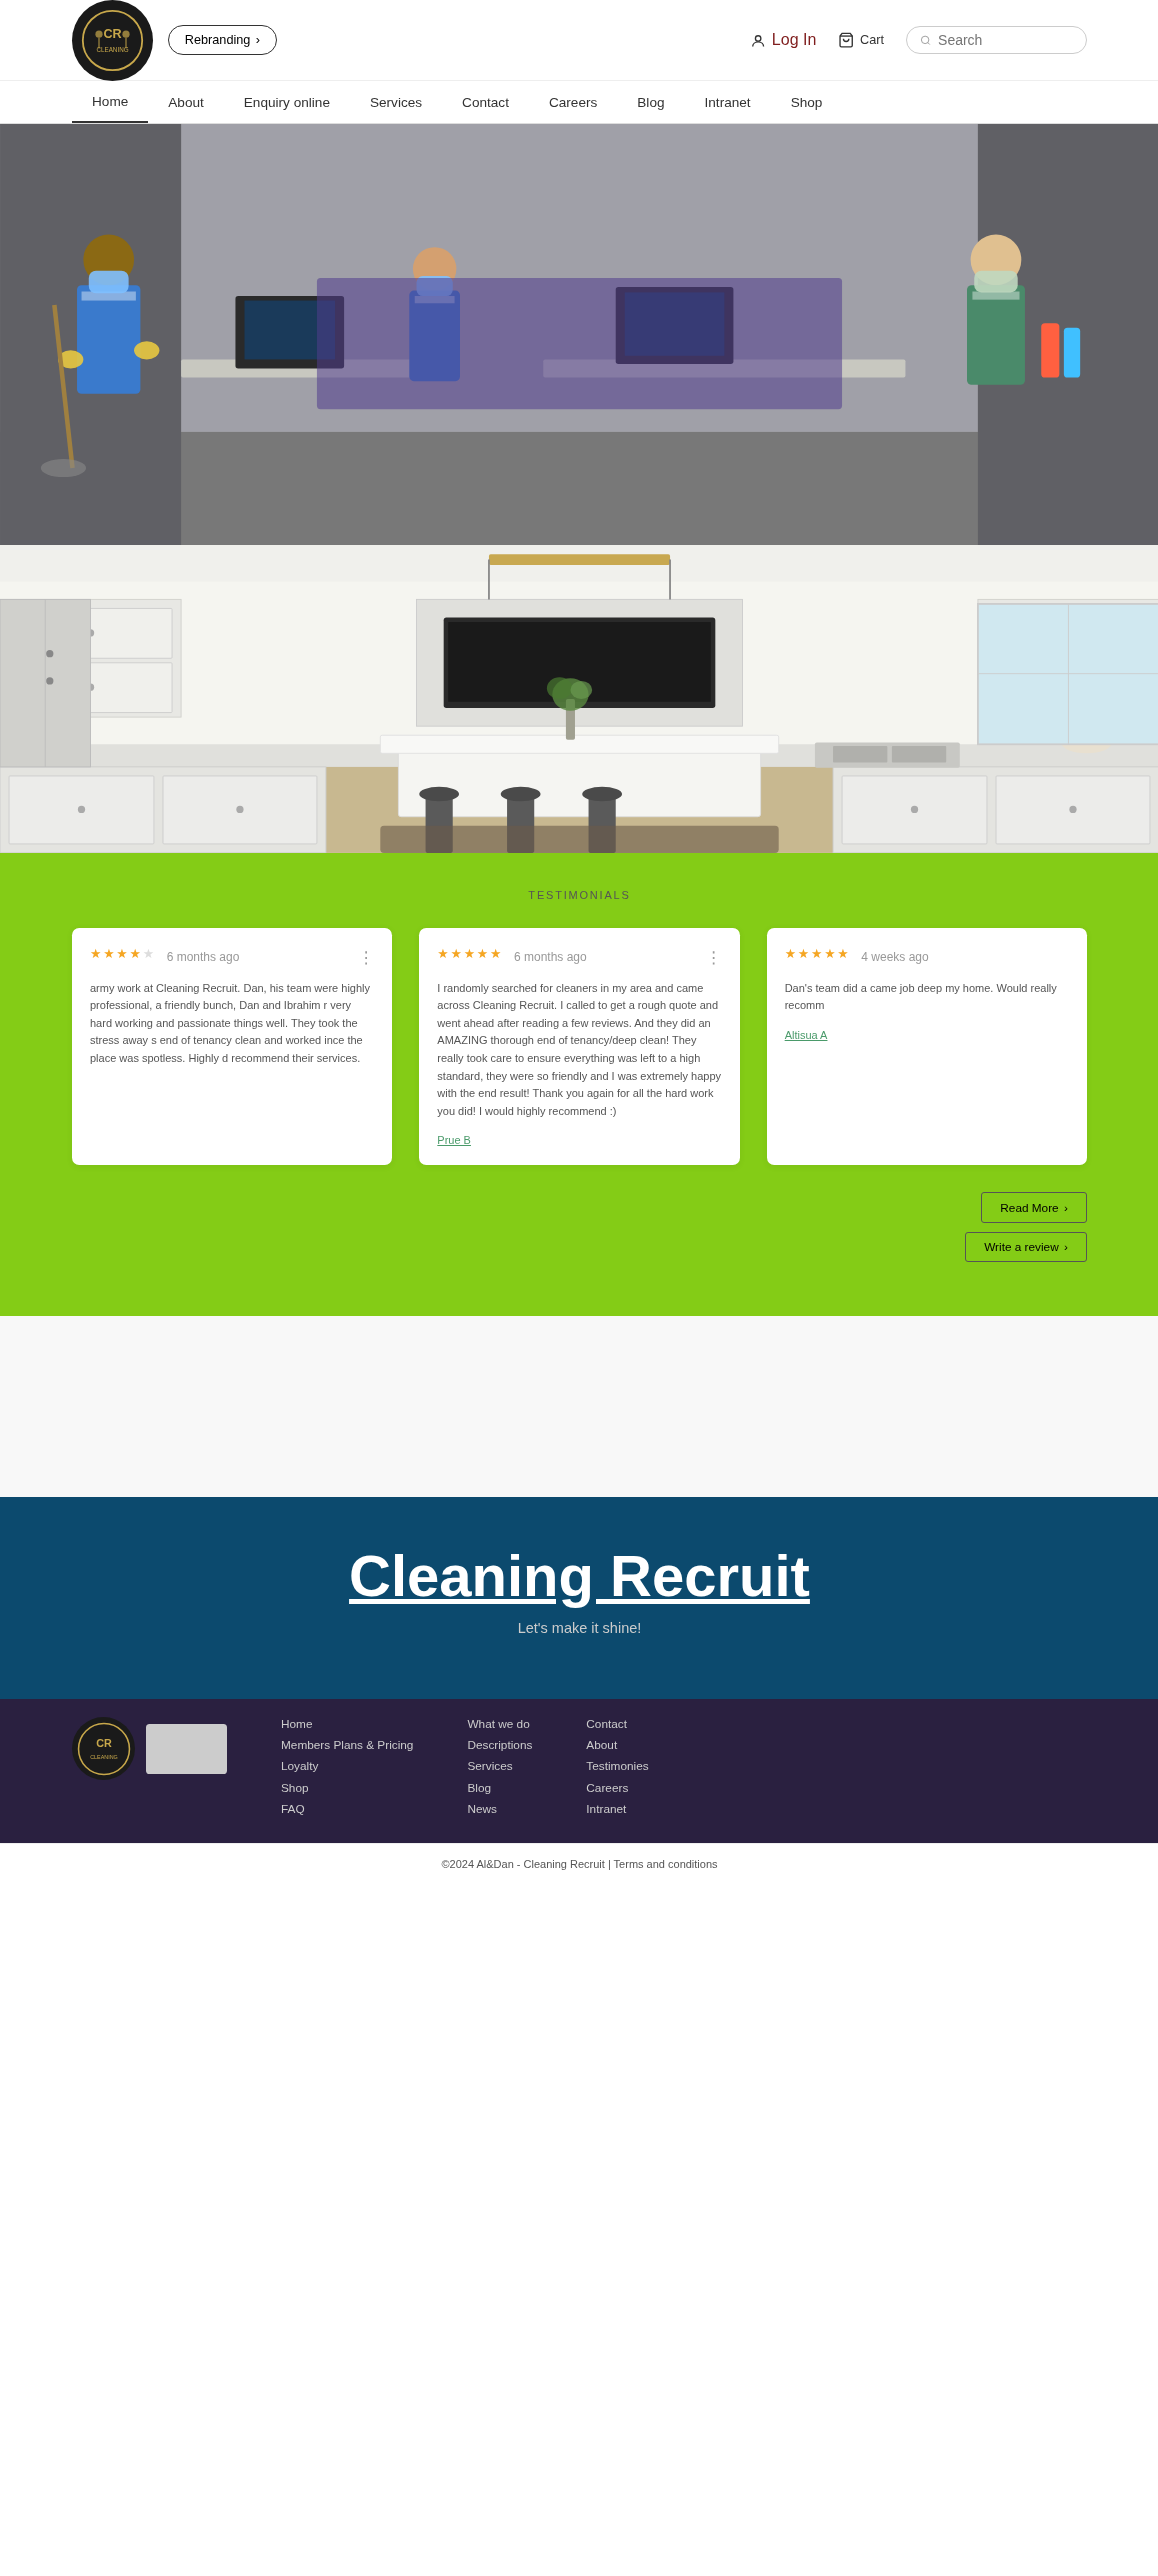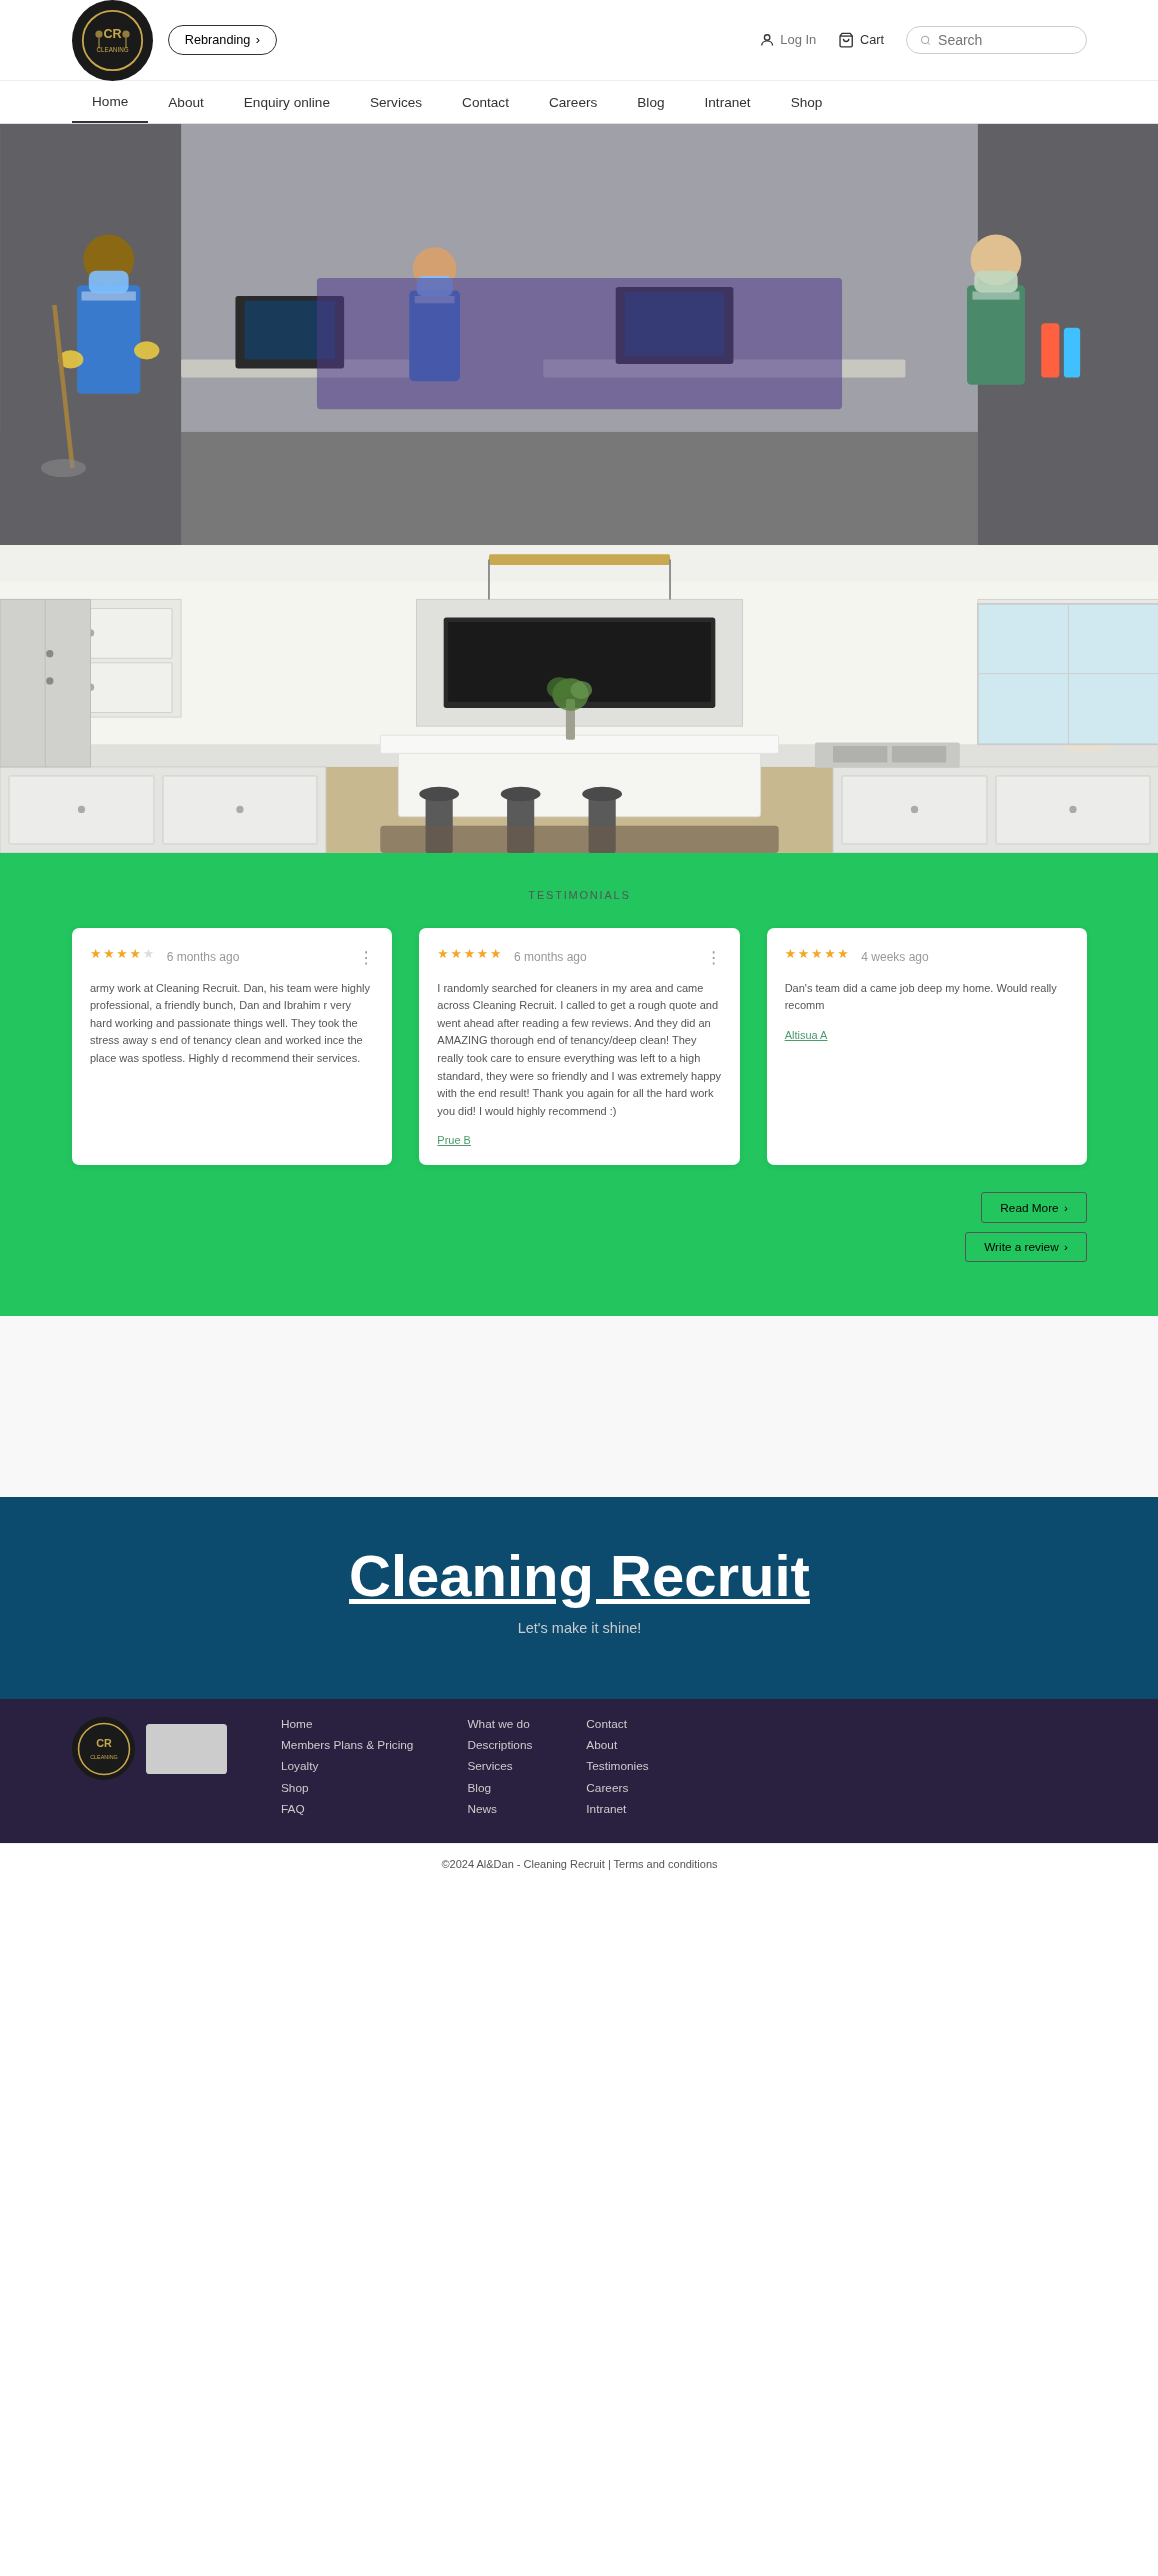--- a/index.html
+++ b/index.html
@@ -41,27 +41,27 @@
       align-items: center;
       gap: 5.4px;
     }
     .top-right {
       display: flex;
       align-items: center;
       gap: 22px;
     }
     .login-btn {
       display: flex;
-      align-items: flex-start;
+      align-items: flex-end;
       gap: 5.4px;
       background: none;
       border: none;
       cursor: pointer;
-      font-size: 13px;
-      color: #737373;
+      font-size: 16px;
+      color: #7f1d1d;
     }
     .cart-btn {
       display: flex;
       align-items: center;
       gap: 5.4px;
       background: none;
       border: none;
       cursor: pointer;
       font-size: 12.7px;
       color: #333;
@@ -122,21 +122,21 @@
       background: linear-gradient(to bottom, #e8e8e0, #d0d0c8);
       position: relative;
       overflow: hidden;
       display: flex;
       align-items: center;
       justify-content: center;
     }
 
     
     .testimonials-section {
-      background: #22c55e;
+      background: #84cc16;
       padding: 36px 72px 54px;
     }
     .testimonials-label {
       text-align: center;
       font-size: 11px;
       letter-spacing: 1.8px;
       color: #555;
       margin-bottom: 27px;
       text-transform: uppercase;
     }

